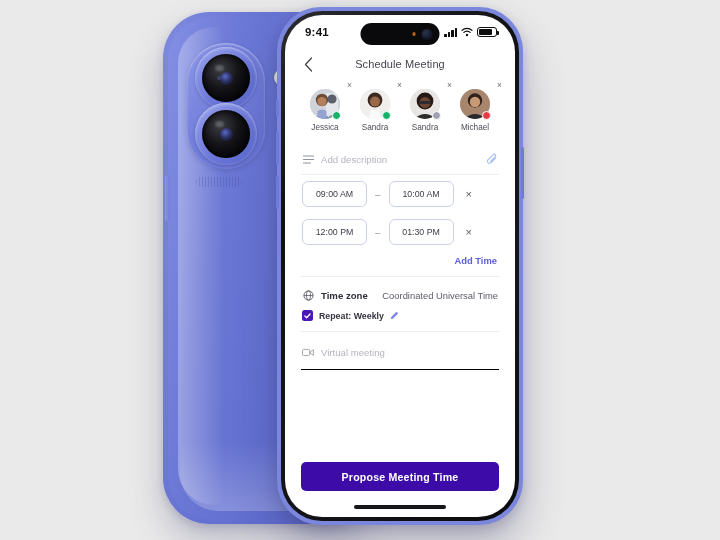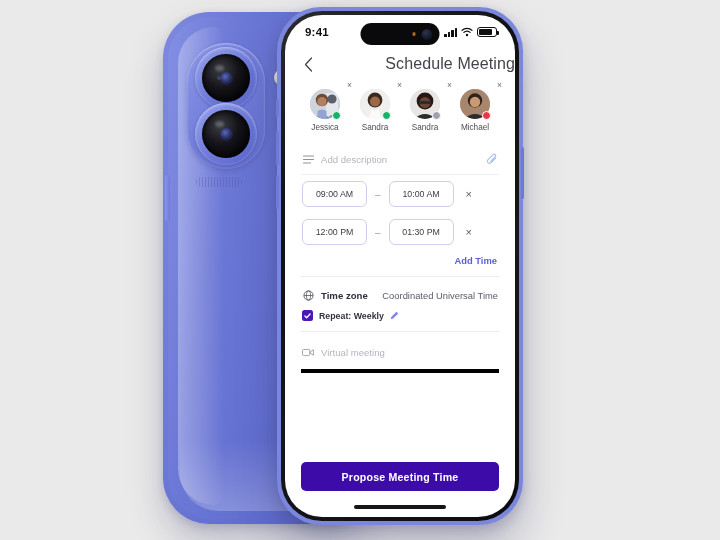--- a/index.html
+++ b/index.html
@@ -276,22 +276,22 @@
   }
   .back-chevron {
     width: 18px; height: 18px;
     display: flex; align-items: center; justify-content: center;
     color: #3e3f46;
     cursor: pointer;
   }
   .nav-title {
     position: absolute;
     left: 0; right: 0;
-    text-align: right;
-    font-size: 16px;
+    text-align: center;
+    font-size: 11px;
     color: #43444c;
     letter-spacing: .1px;
   }
 
   
   .content {
     padding: 6px 16px 0 16px;
   }
 
   
@@ -456,21 +456,21 @@
     font-weight: 700;
     color: #33343d;
   }
   .pencil { color: #7f86e8; display:flex; cursor:pointer; }
 
   .virtual-row {
     display: flex;
     align-items: center;
     gap: 7px;
     padding: 14px 1px 11px 1px;
-    border-bottom: 4px solid #000000;
+    border-bottom: 1px solid #000000;
   }
 
   
   .cta-wrap {
     position: absolute;
     left: 0; right: 0;
     bottom: 26px;
     padding: 0 16px;
     box-sizing: border-box;
   }

